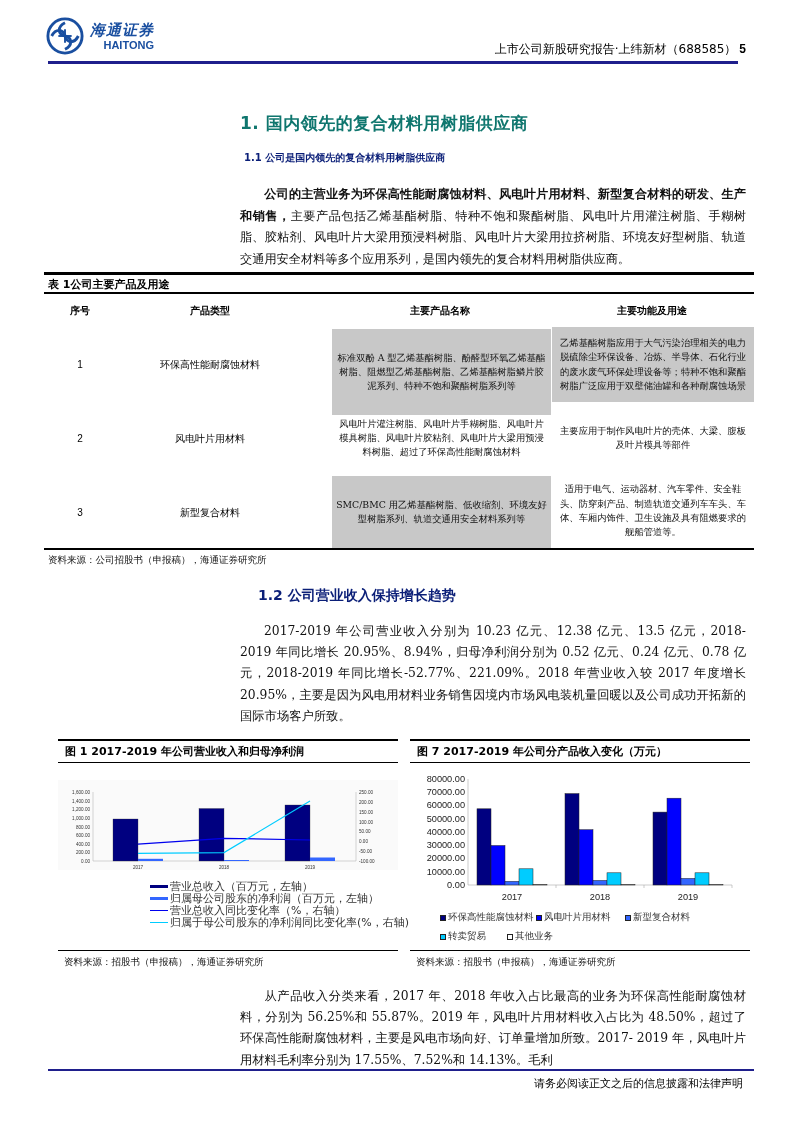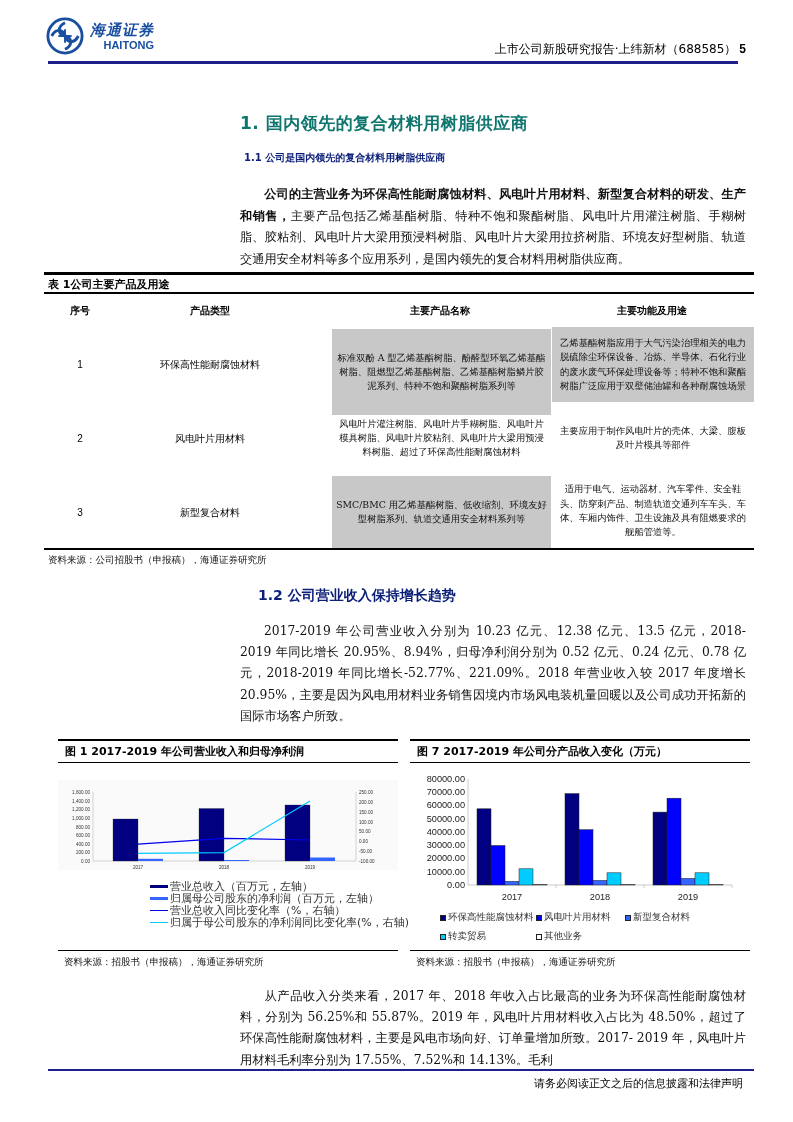--- a/index.html
+++ b/index.html
@@ -234,21 +234,21 @@
       <span>风电叶片用材料</span>
     </div>
   <div class="legend-item" style="left:625px;top:911px;font-size:9.5px;font-family:'DejaVu Serif',serif;">
       <span class="sw" style="width:6px;height:6px;background:#3366ff;border:0.5px solid #222;margin-right:2px;"></span>
       <span>新型复合材料</span>
     </div>
   <div class="legend-item" style="left:440px;top:930px;font-size:9.5px;font-family:'DejaVu Serif',serif;">
       <span class="sw" style="width:6px;height:6px;background:#00ccff;border:0.5px solid #222;margin-right:2px;"></span>
       <span>转卖贸易</span>
     </div>
-  <div class="legend-item" style="left:536px;top:930px;font-size:9.5px;font-family:Liberation Sans, sans-serif;">
+  <div class="legend-item" style="left:507px;top:930px;font-size:9.5px;font-family:Liberation Sans, sans-serif;">
       <span class="sw" style="width:6px;height:6px;background:#ffffff;border:0.5px solid #222;margin-right:2px;"></span>
       <span>其他业务</span>
     </div>
 </div>
 
 <div class="fig-rule" style="left:410px;top:950px;width:340px;height:1px;"></div>
 <div class="source" style="left:416px;top:956px;">资料来源：招股书（申报稿），海通证券研究所</div>
 
 <div class="para p3"><span class="indent"></span><span>从产品收入分类来看，2017 年、2018 年收入占比最高的业务为环保高性能耐腐蚀材料，分别为 56.25%和 55.87%。2019 年，风电叶片用材料收入占比为 48.50%，超过了环保高性能耐腐蚀材料，主要是风电市场向好、订单量增加所致。2017- 2019 年，风电叶片用材料毛利率分别为 17.55%、7.52%和 14.13%。毛利</span></div>
 

